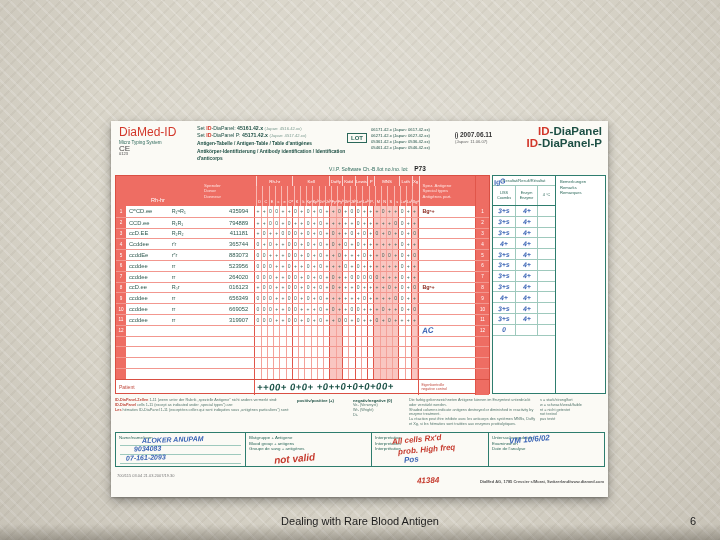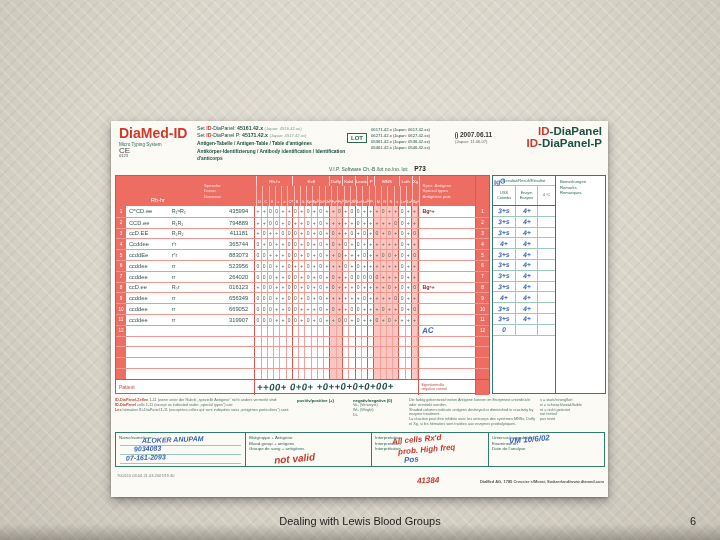--- a/index.html
+++ b/index.html
@@ -18,21 +18,21 @@
   .page-number{position:absolute;right:24px;bottom:13px;font-size:11px;color:#1c1c1c;}
 
   
   .doc{position:absolute;left:111px;top:121px;width:497px;height:376px;background:#fbfaf5;
     box-shadow:0 1px 2px rgba(0,0,0,.25), 0 4px 10px rgba(0,0,0,.35);}
   .doc *{box-sizing:border-box;}
   .red{color:#d2372a;}
 
   .doc-header{position:absolute;left:8px;top:4px;width:483px;height:40px;display:flex;align-items:flex-start;}
   .logo{width:78px;}
-  .logo-word{font-size:14px;font-weight:bold;color:#d2372a;letter-spacing:0;}
+  .logo-word{font-size:12px;font-weight:normal;color:#d2372a;letter-spacing:0;}
   .logo-tag{font-size:4.6px;color:#2b685a;margin-top:1px;}
   .ce{font-size:8px;color:#444;margin-top:1px;line-height:5px;}
   .ce small{font-size:4px;display:block;}
   .sets{width:150px;font-size:5.2px;color:#1d4f44;line-height:7px;}
   .sets .ln b{font-weight:bold;}
   .sets .jp{color:#7a9a8f;font-size:4.2px;}
   .sets .ttl{font-size:4.8px;margin-top:1px;font-weight:bold;}
   .lot-box{border:1px solid #2b685a;color:#2b685a;font-size:6px;font-weight:bold;padding:1px 3px;margin:8px 4px 0 0;}
   .lot-list{width:84px;font-size:4.2px;color:#1d4f44;line-height:6px;margin-top:2px;}
   .date-blk{width:70px;margin-top:6px;}
@@ -1008,16 +1008,16 @@
           <div class="f-label">Examined on</div>
           <div class="f-label">Date de l'analyse</div>
           <div class="f-hw c-blue" style="left: 20px; top: 2px; font-size: 8px; transform: rotate(-5deg);">VM  10/6/02</div>
         </div>
       </div>
     <div class="overflow-hw" style="left:306px;top:355px;font-size:8px;transform:rotate(-3deg);">41384</div>
     <div class="bottom-line-l">700/115   03.04        21.03.2007/19.30</div>
     <div class="bottom-line-r">DiaMed AG, 1785 Cressier s/Morat, Switzerland/www.diamed.com</div>
   </div>
 
-  <div class="footer-text">Dealing with Lewis Blood Groups</div>
+  <div class="footer-text">Dealing with Rare Blood Antigen</div>
   <div class="page-number">6</div>
   <div class="bottom-shade"></div>
 </div>
 
 </body></html>

